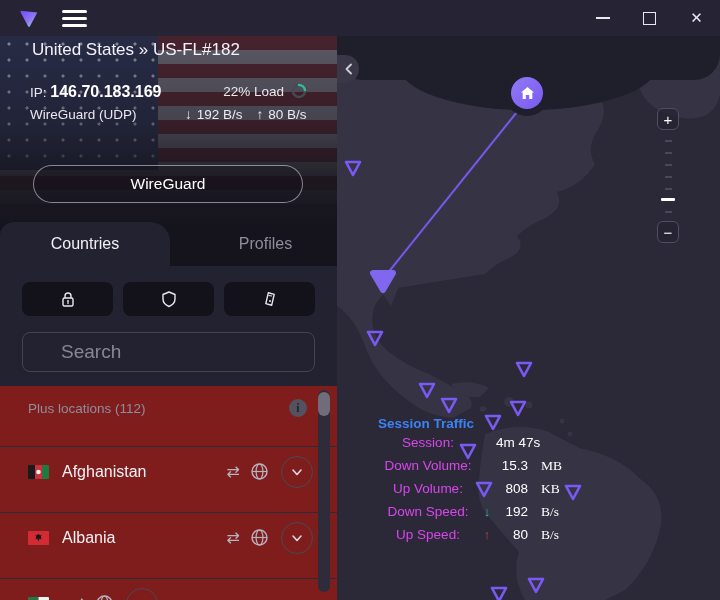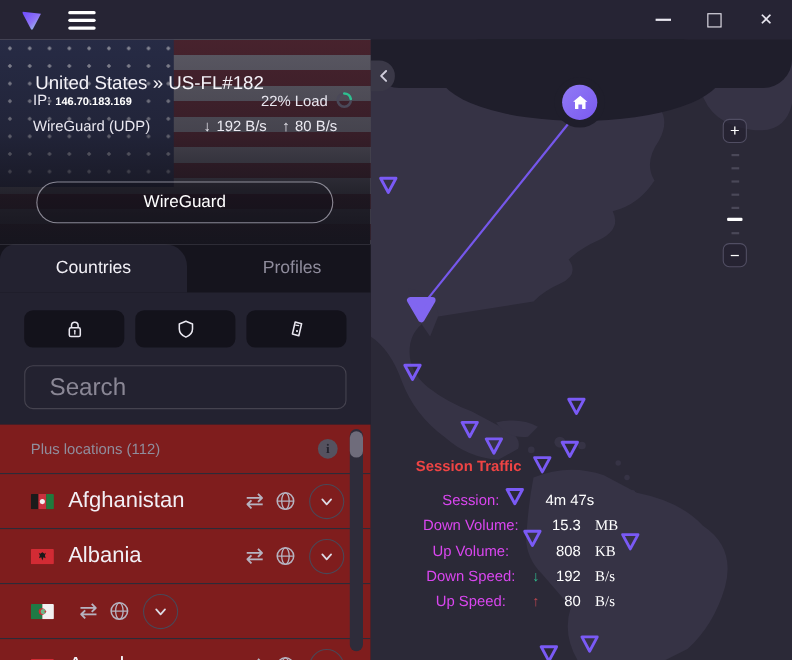--- a/index.html
+++ b/index.html
@@ -24,55 +24,55 @@
   
   .sidebar { width:337px; flex-shrink:0; position:relative; background:#201f2a; display:flex; flex-direction:column; }
 
   .srv-header { height:186px; position:relative; overflow:hidden;
     background:repeating-linear-gradient(180deg,#6b2c38 0 14px,#8d8a96 14px 28px); }
   .canton { position:absolute; left:0; top:0; width:158px; height:134px; background:#333b61;
     background-image:radial-gradient(circle,#d6d9ea 1.3px,transparent 1.8px); background-size:18px 16px; }
   .hdr-shade { position:absolute; inset:0;
     background:linear-gradient(180deg,rgba(22,21,30,.42) 0%,rgba(22,21,30,.60) 45%,rgba(21,20,29,.90) 78%,#16151e 100%); }
   .hdr-content { position:absolute; inset:0; }
-  .srv-name { position:absolute; left:32px; top:30px; font-size:17px; color:#f4f2f8; }
+  .srv-name { position:absolute; left:32px; top:4px; font-size:17px; color:#f4f2f8; }
   .ip-line { position:absolute; left:30px; top:47px; font-size:13.5px; color:#e9e7f0; }
-  .ip-line b { font-size:10px; color:#fff;margin-top:28px; }
-  .load-line { position:absolute; right:16px; top:47px; display:flex; align-items:center; gap:7px;
+  .ip-line b { font-size:16px; color:#fff;margin-top:28px; }
+  .load-line { position:absolute; right:30px; top:47px; display:flex; align-items:center; gap:7px;
                font-size:13.5px; color:#e9e7f0; }
   .proto-line { position:absolute; left:30px; top:71px; font-size:13.5px; color:#e9e7f0; }
   .rates { position:absolute; left:185px; top:71px; display:flex; gap:14px; font-size:13.5px; color:#eceaf2; }
   .rate { display:flex; gap:5px; align-items:center; }
   .disconnect { position:absolute; left:33px; top:129px; width:270px; height:38px;
     border:1.5px solid rgba(232,230,244,.55); border-radius:20px; background:rgba(12,11,18,.22);
     color:#fff; font-size:15.5px; font-family:inherit; }
 
   .tabbar { height:44px; background:#15141d; display:flex;gap:24px; }
   .tab { display:flex; align-items:center; justify-content:center; font-size:16px; }
   .tab.active { width:170px; background:#232230; border-radius:14px 20px 0 0; color:#f2f0f6; }
   .tab.inactive { flex:1; color:#8f8c9c; }
 
   .panel { background:#232230; padding:16px 22px 14px; }
   .filter-row { display:flex; gap:10px; }
   .filter-btn { flex:1; height:34px; background:#13121b; border:none; border-radius:8px;
     display:flex; align-items:center; justify-content:center; color:#e9e7f0; }
   .search-box { margin-top:16px; height:40px; border:1px solid #45434f; border-radius:8px;
     display:flex; align-items:center; padding:0 12px; gap:10px; background:transparent; }
   .search-box input { flex:1; background:transparent; border:none; outline:none;
-    color:#ec4899; font-size:22px; font-family:inherit; }
+    color:#ec4899; font-size:19px; font-family:inherit;margin-left:16px; }
   .search-box input::placeholder { color:#8a8795; }
 
   .list { background:#7f1d1d; flex:1; position:relative; overflow:hidden; }
   .list-header { height:44px; display:flex; align-items:center; padding:0 30px 0 28px;
     color:#908d9c; font-size:13.5px; }
   .info-dot { margin-left:auto; width:18px; height:18px; border-radius:50%; background:#55525f;
     color:#23222d; font-size:12px; font-weight:bold; display:flex; align-items:center;
     justify-content:center; font-family:"Liberation Serif",serif; }
   .row { height:50px; display:flex; align-items:center; padding:0 24px 0 28px;
-    border-top:1px solid #2c2b38; font-size:20px; }
+    border-top:1px solid #2c2b38; font-size:16px;margin-top:16px; }
   .flag { width:21px; height:14px; margin-right:13px; flex-shrink:0; border-radius:1px; overflow:hidden; }
   .cname { flex:1; color:#f2f0f6; }
   .row-ic { color:#b6b3c0; display:flex; align-items:center; margin-left:10px; }
   .chev-btn { width:32px; height:32px; margin-left:12px; border:1px solid #4a4857; border-radius:50%;
     background:none; display:flex; align-items:center; justify-content:center; }
   .scroll-track { position:absolute; right:7px; top:4px; width:12px; height:202px;
     background:#2e2c3a; border-radius:6px; }
   .scroll-thumb { position:absolute; right:7px; top:6px; width:12px; height:24px;
     background:#6f6c7b; border-radius:6px; }
 
@@ -97,21 +97,21 @@
 
   .zoomctl { position:absolute; right:41px; top:72px; width:22px; }
   .zoom-btn { width:22px; height:22px; border:1px solid #514e63; border-radius:6px;
     background:rgba(35,33,48,.65); color:#fff; font-size:15px; line-height:1;
     display:flex; align-items:center; justify-content:center; font-family:inherit; }
   .zoom-tick { width:7px; height:2px; background:#4a4858; margin:10px auto 0; }
   .zoom-level { width:14px; height:3px; background:#fff; margin:8px auto 0; border-radius:1px; }
   .zoom-minus { margin-top:8px; }
 
   .traffic { position:absolute; left:41px; top:380px; font-size:13.5px; }
-  .traffic-title { color:#ef4444; font-weight:bold; font-size:13.5px; margin-bottom:12px; }
+  .traffic-title { color:#3b82f6; font-weight:bold; font-size:13.5px; }
   .t-row { display:flex; align-items:center; height:23px; }
   .t-label { width:100px; color:#d946ef;text-align:center; }
   .t-arrow { width:18px; text-align:center; font-size:13px; }
   .t-arrow.down { color:#2fbf8f; }
   .t-arrow.up { color:#c0464f; }
   .t-value { width:32px; text-align:right; color:#fff; white-space:nowrap; }
   .t-unit { width:36px; margin-left:13px; color:#fff;font-family:Liberation Serif, serif; }
 </style>
 </head>
 <body>

